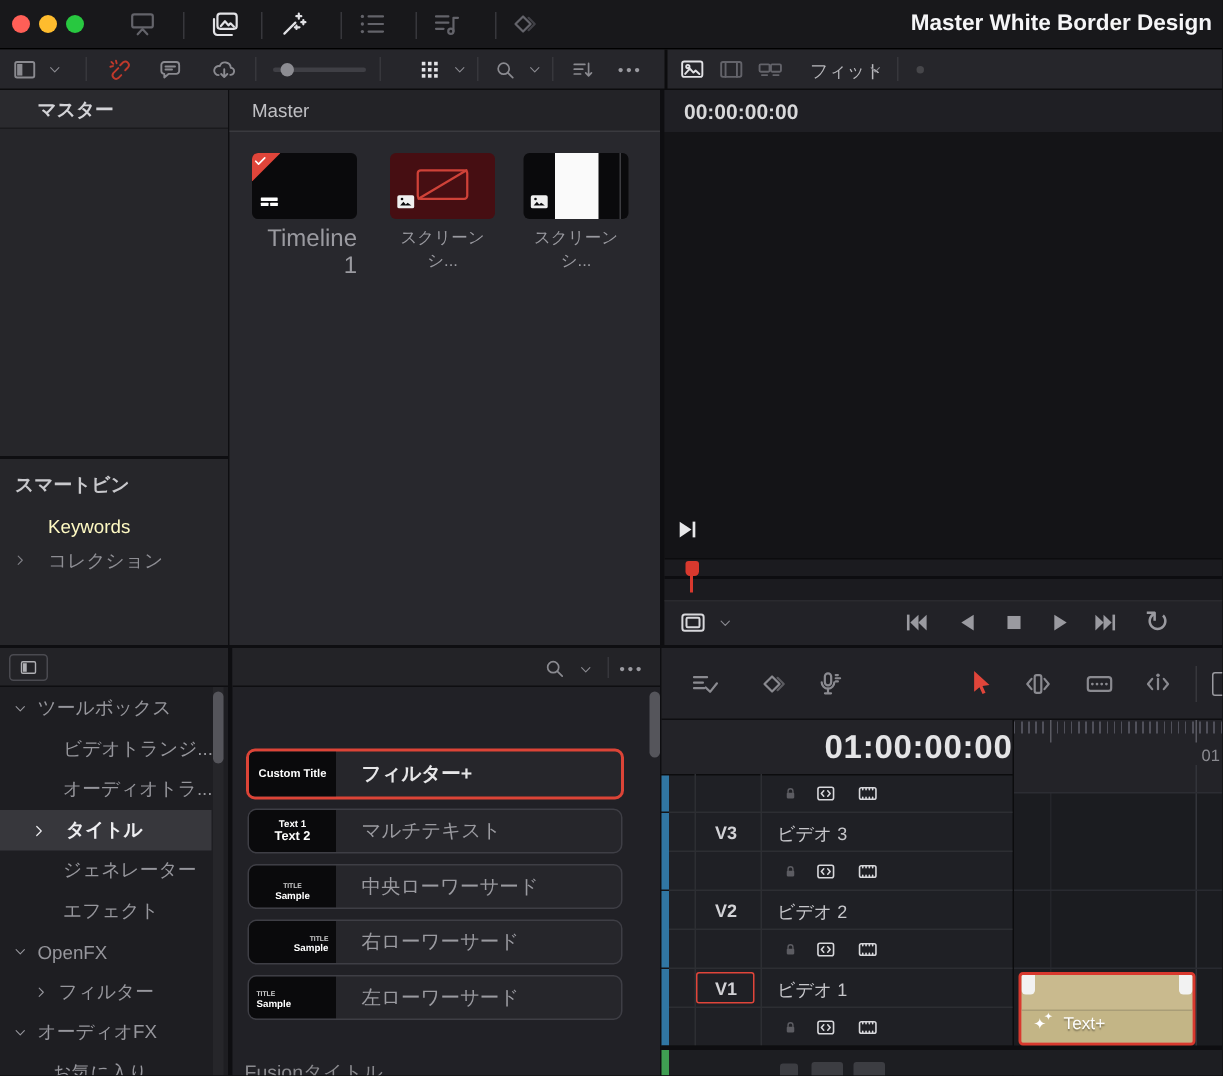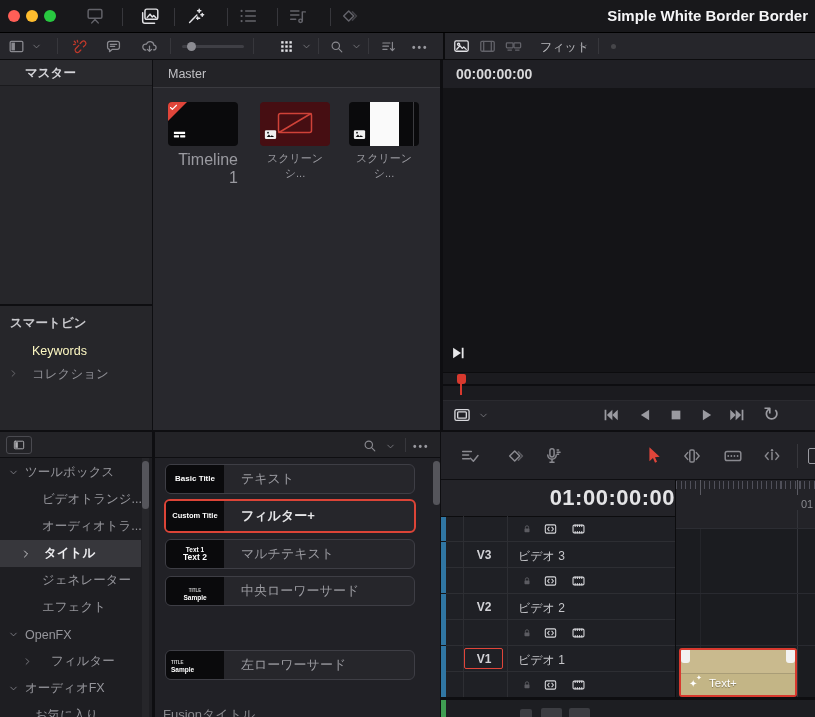--- a/index.html
+++ b/index.html
@@ -224,21 +224,21 @@
     </svg>
   <div class="vdiv" style="left:277px;top:8px;height:18px"></div>
   <svg class="ico dim" style="left:287px;top:5px" width="22" height="22" viewBox="0 0 24 24">
       <use href="#i-music"></use>
     </svg>
   <div class="vdiv" style="left:330px;top:8px;height:18px"></div>
   <svg class="ico dim" style="left:340px;top:5px" width="22" height="22" viewBox="0 0 24 24">
       <use href="#i-layers"></use>
     </svg>
 
-  <div class="abs" style="right:7px;top:7px;font-size:15px;font-weight:bold;color:#f5f5f7">Simple White Border Border</div>
+  <div class="abs" style="right:7px;top:7px;font-size:15px;font-weight:bold;color:#f5f5f7">Master White Border Design</div>
 
   <div class="abs" style="left:0;top:33px;width:815px;height:27px;background:#26262b;border-bottom:1px solid #0c0c0e"></div>
   <svg class="ico" style="left:7px;top:37px" width="19" height="19" viewBox="0 0 24 24">
       <use href="#i-panel"></use>
     </svg>
   <svg class="ico" style="left:31px;top:41px" width="11" height="11" viewBox="0 0 24 24">
       <use href="#i-chevd"></use>
     </svg>
   <div class="vdiv" style="left:57px;top:38px;height:16px"></div>
   <svg class="ico" style="left:70px;top:37px;color:#c0392b" width="19" height="19" viewBox="0 0 24 24">
@@ -412,21 +412,21 @@
     <div class="fx-row" style="top:163px;padding-left:8px">
         <svg class="chev" width="11" height="11" viewBox="0 0 24 24">
           <use href="#i-chevd"></use>
         </svg>
         <span>OpenFX</span>
       </div>
     <div class="fx-row" style="top:190px;padding-left:22px">
         <svg class="chev" width="11" height="11" viewBox="0 0 24 24">
           <use href="#i-chevr"></use>
         </svg>
-        <span style="margin-left:12px">フィルター</span>
+        <span style="margin-left:0">フィルター</span>
       </div>
     <div class="fx-row" style="top:217px;padding-left:8px">
         <svg class="chev" width="11" height="11" viewBox="0 0 24 24">
           <use href="#i-chevd"></use>
         </svg>
         <span>オーディオFX</span>
       </div>
     <div class="fx-row" style="top:244px;padding-left:35px">
         <span>お気に入り</span>
       </div>
@@ -439,45 +439,46 @@
   <div class="abs" style="left:155px;top:432px;width:285px;height:26px;background:#232327;border-bottom:1px solid #0e0e11"></div>
   <svg class="ico" style="left:361px;top:437px" width="17" height="17" viewBox="0 0 24 24">
       <use href="#i-search"></use>
     </svg>
   <svg class="ico" style="left:385px;top:441px" width="11" height="11" viewBox="0 0 24 24">
       <use href="#i-chevd"></use>
     </svg>
   <div class="vdiv" style="left:405px;top:438px;height:14px"></div>
   <div class="dots" style="left:413px;top:441px">•••</div>
 
-  <div class="t-card" style="top:464px">
-    <div class="t-thumb">
-        <span>Basic Title</span>
-      </div>
-    <span class="t-label">テキスト</span>
-  </div>
   <div class="t-card" style="top:499px;left:164px;width:252px;height:34px;border:2px solid #dc4437">
     <div class="t-thumb" style="font-size:7.5px">
         <span>Custom Title</span>
       </div>
     <span class="t-label" style="color:#e6e6e8;font-weight:600">フィルター+</span>
   </div>
   <div class="t-card" style="top:539px">
     <div class="t-thumb">
       <span style="font-size:6.5px">Text 1</span>
       <span style="font-size:8.5px">Text 2</span>
     </div>
     <span class="t-label">マルチテキスト</span>
   </div>
   <div class="t-card" style="top:576px">
     <div class="t-thumb" style="justify-content:flex-end;padding-bottom:4px">
       <span style="font-size:4.5px;opacity:.8">TITLE</span>
       <span style="font-size:6.5px">Sample</span>
     </div>
     <span class="t-label">中央ローワーサード</span>
+  </div>
+  <div class="t-card" style="top:613px">
+    <div class="t-thumb" style="justify-content:flex-end;align-items:flex-end;padding:0 5px 6px 0">
+      <span style="font-size:4.5px;opacity:.8">TITLE</span>
+      <span style="font-size:6.5px">Sample</span>
+    </div>
+    <span class="t-label">右ローワーサード</span>
   </div>
   <div class="t-card" style="top:650px">
     <div class="t-thumb" style="justify-content:flex-end;align-items:flex-start;padding:0 0 6px 5px">
       <span style="font-size:4.5px;opacity:.8">TITLE</span>
       <span style="font-size:6.5px">Sample</span>
     </div>
     <span class="t-label">左ローワーサード</span>
   </div>
   <div class="abs" style="left:163px;top:706px;font-size:13px;color:#8a8a8e">Fusionタイトル</div>
   <div class="abs" style="left:433px;top:461px;width:7px;height:44px;background:#55555b;border-radius:4px"></div>

